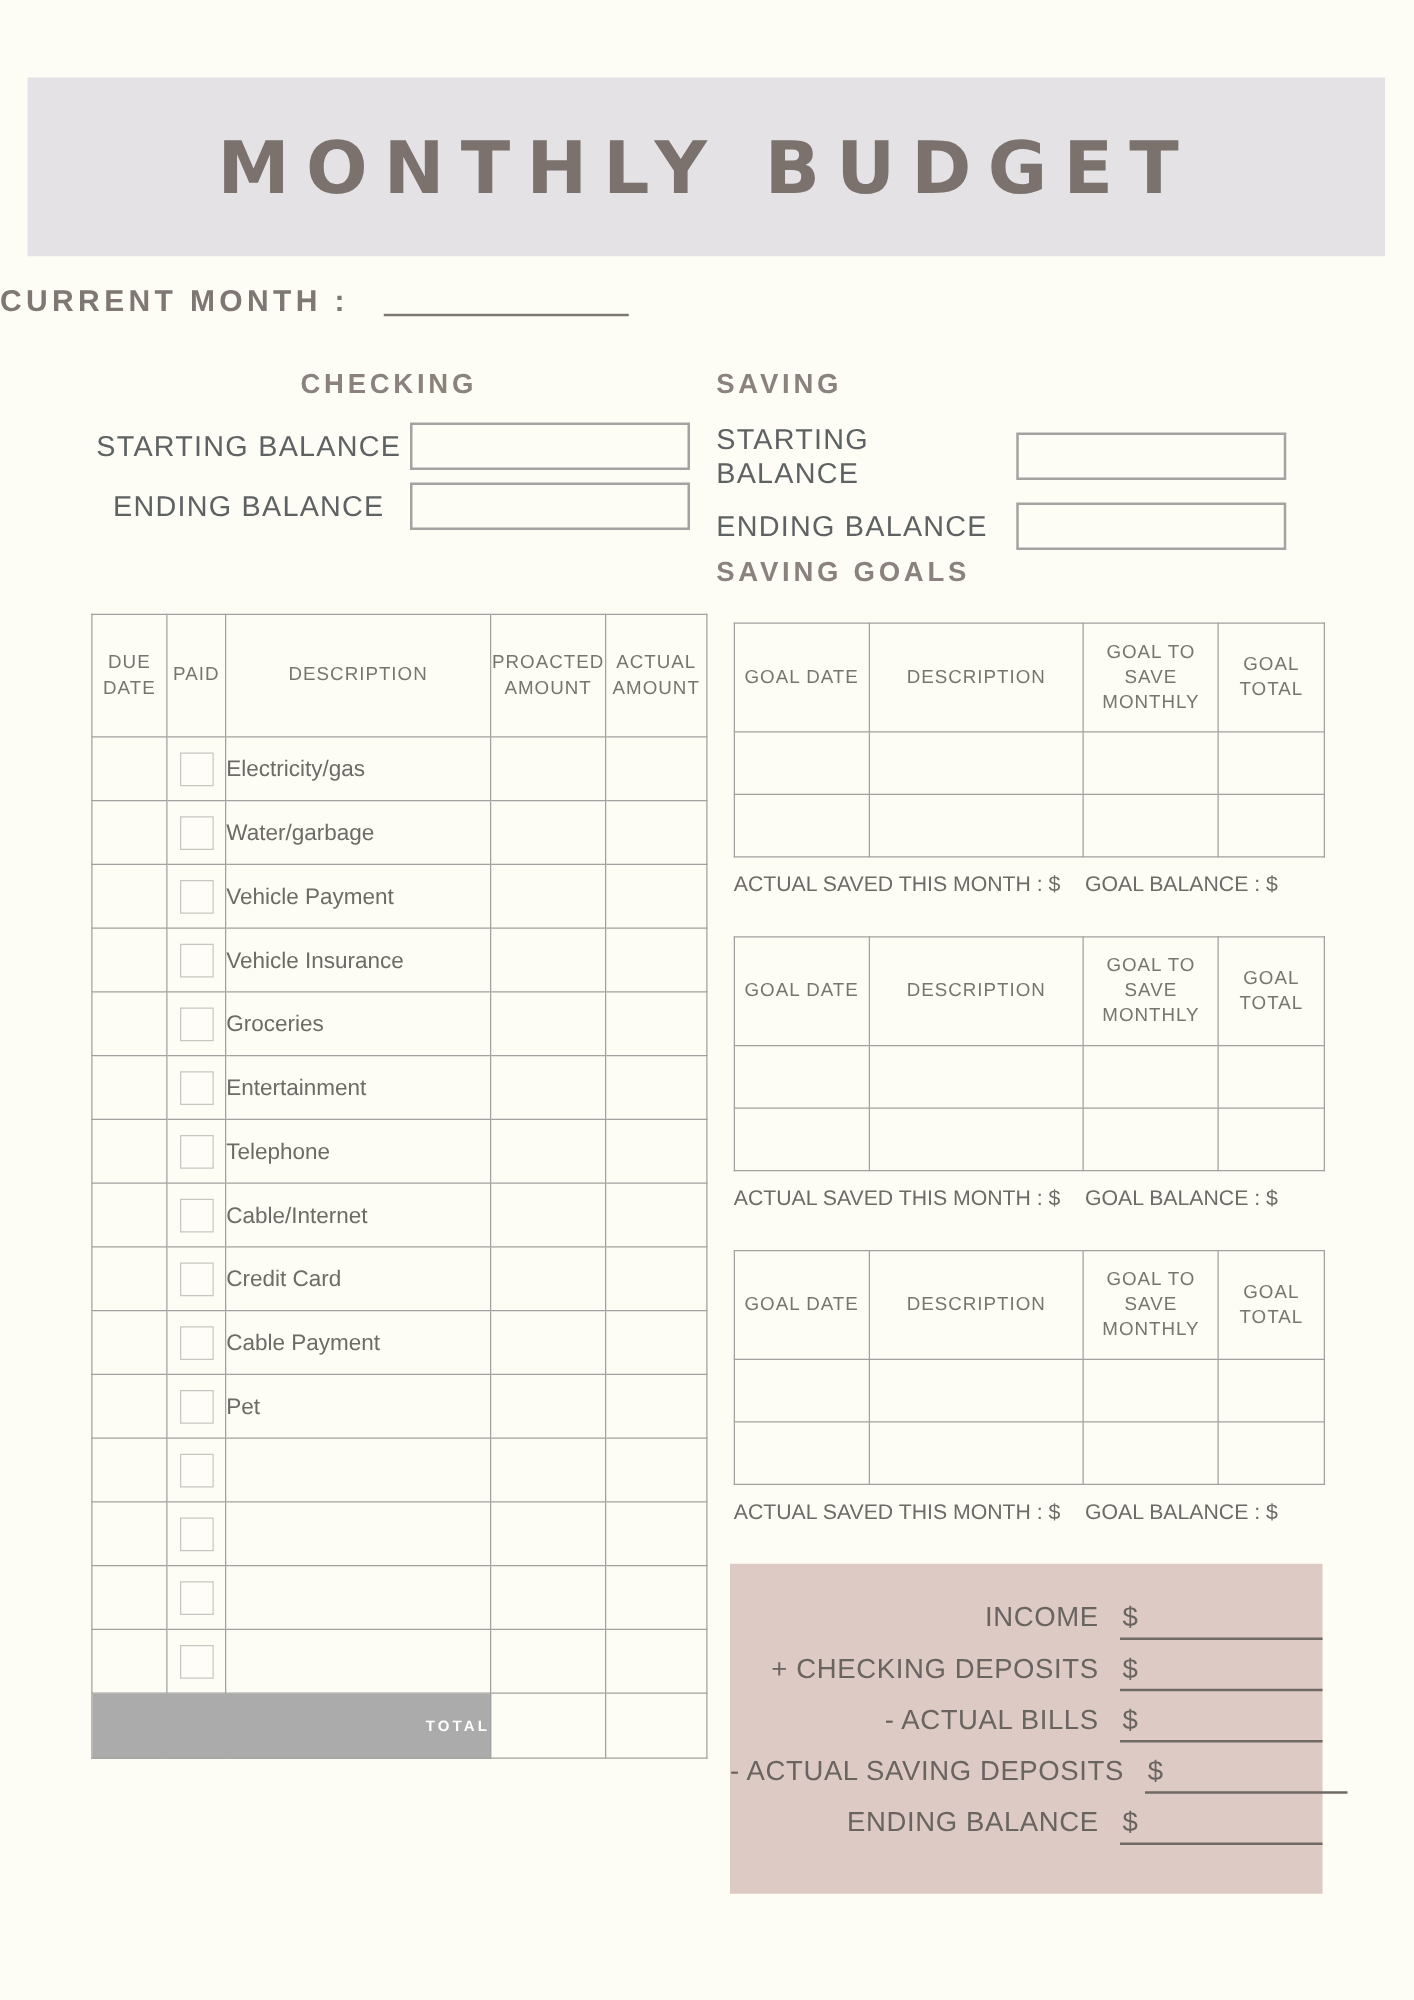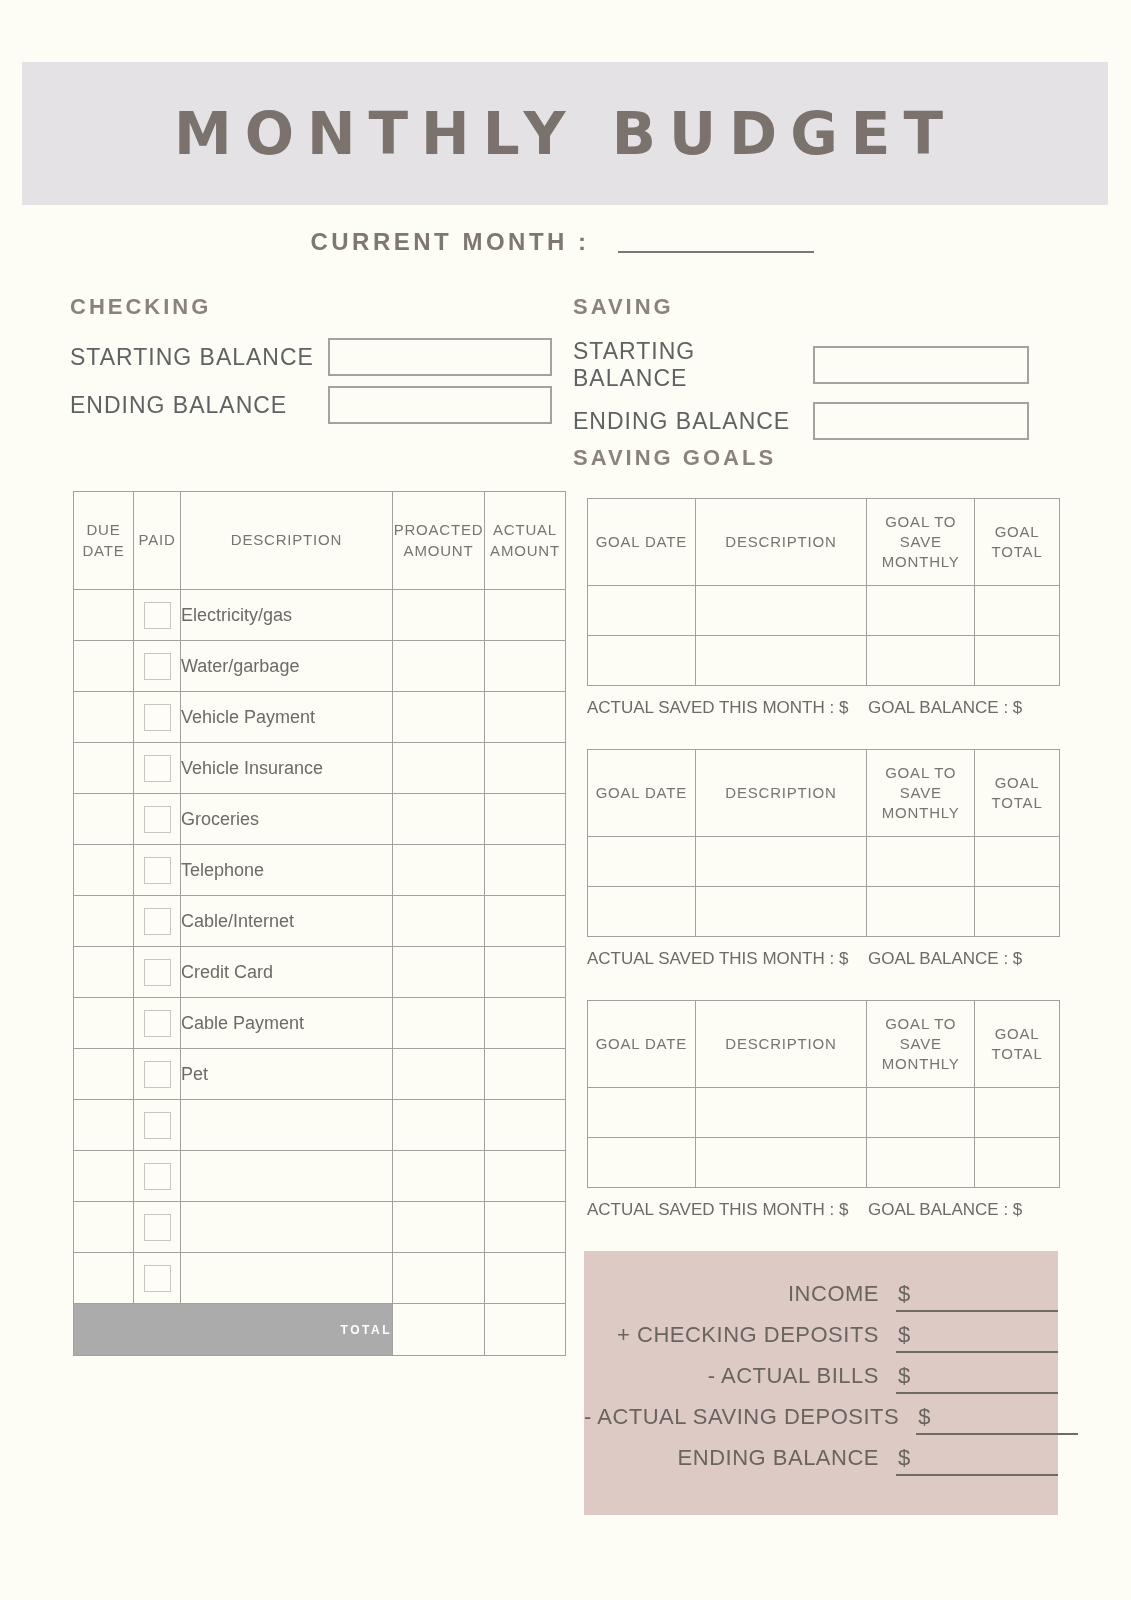--- a/index.html
+++ b/index.html
@@ -7,27 +7,27 @@
         font-family:"Liberation Sans",sans-serif;overflow:hidden;}
 
   
   .banner{position:absolute;left:22px;top:62px;width:1086px;height:143px;
           background:#e5e2e6;display:flex;align-items:center;justify-content:center;}
   .banner h1{margin:0;font-family:"DejaVu Sans",sans-serif;font-size:58px;font-weight:700;
              letter-spacing:13px;color:#7b726d;white-space:nowrap;}
 
   
   .current-month{position:absolute;left:0;top:228px;width:100%;display:flex;
-                 justify-content:center;align-items:flex-end;}
+                 justify-content:flex-start;align-items:flex-end;}
   .cm-label{font-size:24px;font-weight:700;letter-spacing:3.5px;color:#7f7772;}
   .cm-line{width:196px;border-bottom:2px solid #7d7773;margin-left:28px;margin-bottom:3px;height:22px;}
 
   
   .acct{position:absolute;}
-  .acct-checking{left:70px;top:294px;}
+  .acct-checking{left:70px;top:294px;text-align:center;}
   .acct-saving{left:573px;top:294px;}
   .acct h2{margin:0 0 18px 0;font-size:22px;font-weight:700;letter-spacing:3px;color:#8b827c;}
   .bal-row{display:flex;align-items:center;margin-bottom:10px;}
   .bal-label{font-size:23px;color:#5f6263;letter-spacing:1px;font-weight:400;}
   .acct-checking .bal-label{width:258px;}
   .acct-saving .bal-label{width:240px;}
   .bal-box{height:34px;border:2px solid #a3a3a1;background:transparent;}
   .acct-checking .bal-box{width:220px;}
   .acct-saving .bal-box{width:212px;}
 
@@ -166,20 +166,29 @@
           </td>
     <td class="desc-cell">Groceries</td>
     <td></td>
     <td></td>
   </tr>
         <tr class="exp-row">
     <td></td>
     <td>
             <div class="checkbox"></div>
           </td>
+    <td class="desc-cell">Entertainment</td>
+    <td></td>
+    <td></td>
+  </tr>
+        <tr class="exp-row">
+    <td></td>
+    <td>
+            <div class="checkbox"></div>
+          </td>
     <td class="desc-cell">Telephone</td>
     <td></td>
     <td></td>
   </tr>
         <tr class="exp-row">
     <td></td>
     <td>
             <div class="checkbox"></div>
           </td>
     <td class="desc-cell">Cable/Internet</td>

